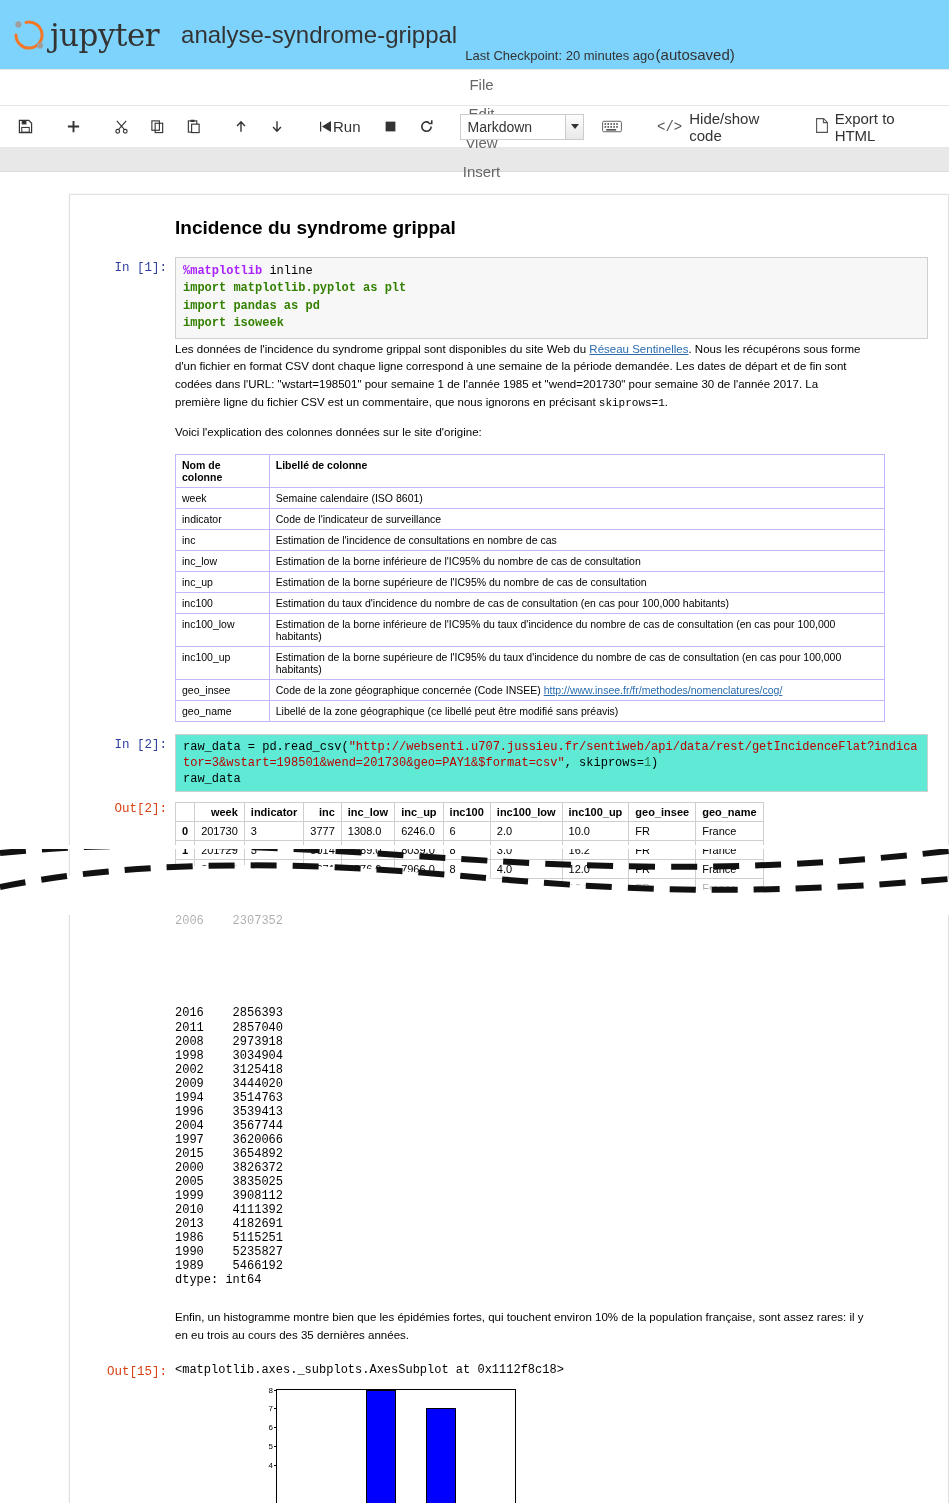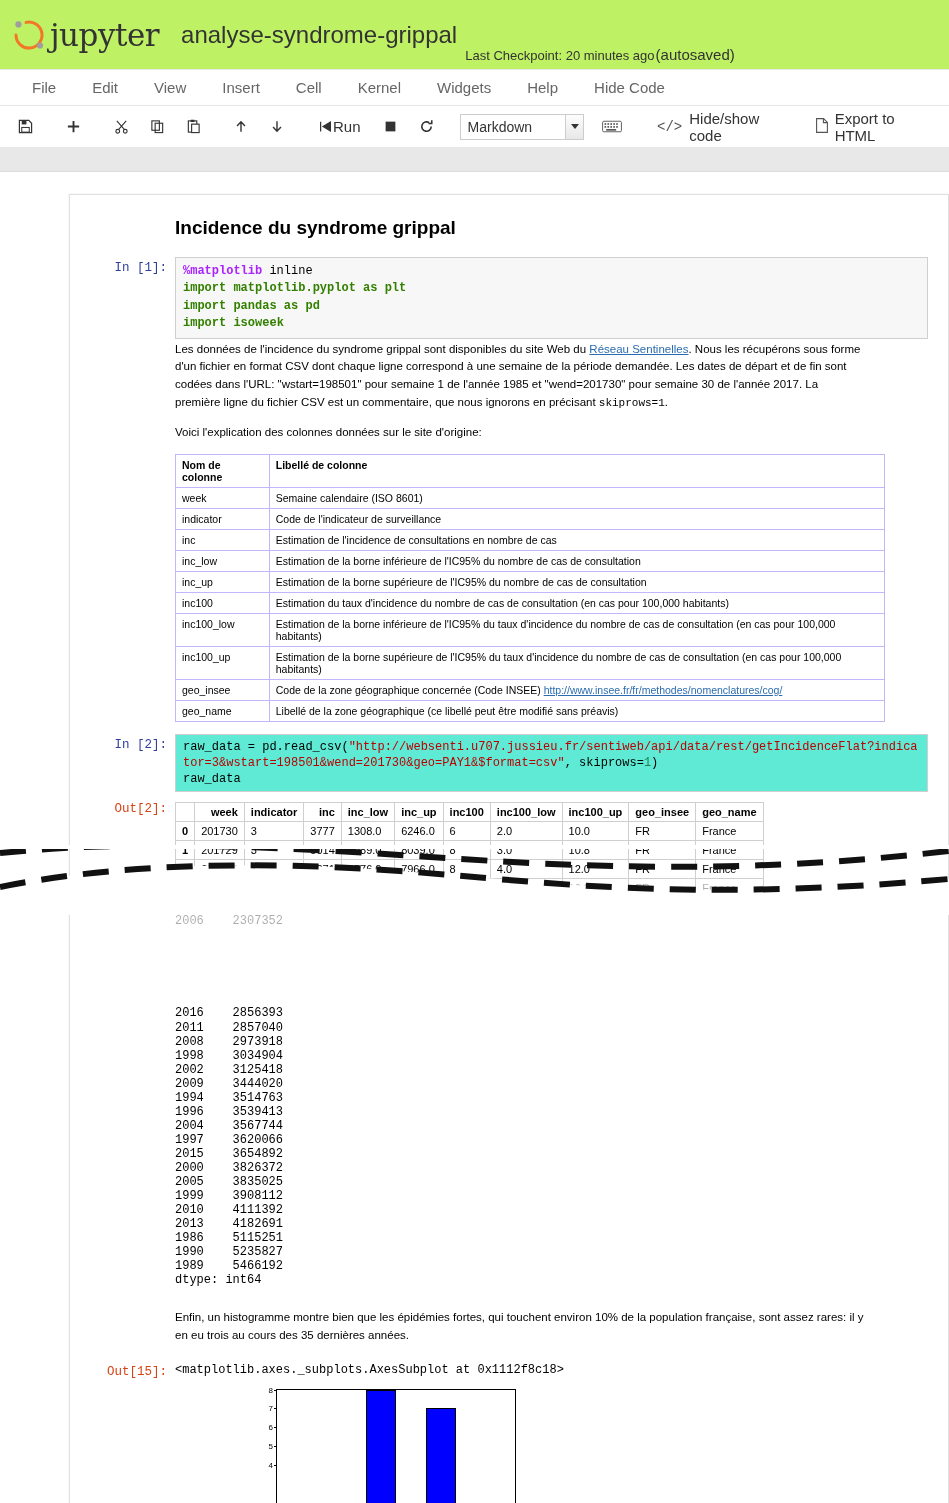--- a/index.html
+++ b/index.html
@@ -16,21 +16,21 @@
   }
   .mono { font-family: "Liberation Mono", monospace; }
 
   
   #header {
     height: 70px;
     border-bottom: 1px solid #e7e7e7;
     display: flex;
     align-items: center;
     padding-left: 12px;
-    background: #bef264;
+    background: #7dd3fc;
   }
   #logo-wrap { display:flex; align-items:center; }
   .jp-sun { width: 34px; height: 34px; position: relative; margin-right: 4px; }
   .jp-sun svg { display:block; }
   #logo-text {
     font-family: "DejaVu Serif", serif;
     font-size: 31px;
     letter-spacing: -0.5px;
     color: #333;
     font-weight: 400;
@@ -56,20 +56,21 @@
   }
 
   
   #menubar {
     height: 36px;
     border-bottom: 1px solid #e7e7e7;
     display: flex;
     align-items: center;
     padding-left: 14px;
     background: #fff;
+    flex-direction: column;
   }
   .menu-item {
     font-size: 15px;
     color: #666;
     padding: 6px 18px;
     cursor: default;
   }
 
   
   #toolbar {
@@ -523,21 +524,21 @@
           </tr>
           <tr>
             <th>1</th>
             <td>201729</td>
             <td>3</td>
             <td>5014</td>
             <td>1989.0</td>
             <td>8039.0</td>
             <td>8</td>
             <td>3.0</td>
-            <td>10.8</td>
+            <td>16.2</td>
             <td>FR</td>
             <td>France</td>
           </tr>
           <tr>
             <th>2</th>
             <td>201728</td>
             <td>3</td>
             <td>5271</td>
             <td>2576.0</td>
             <td>7966.0</td>

